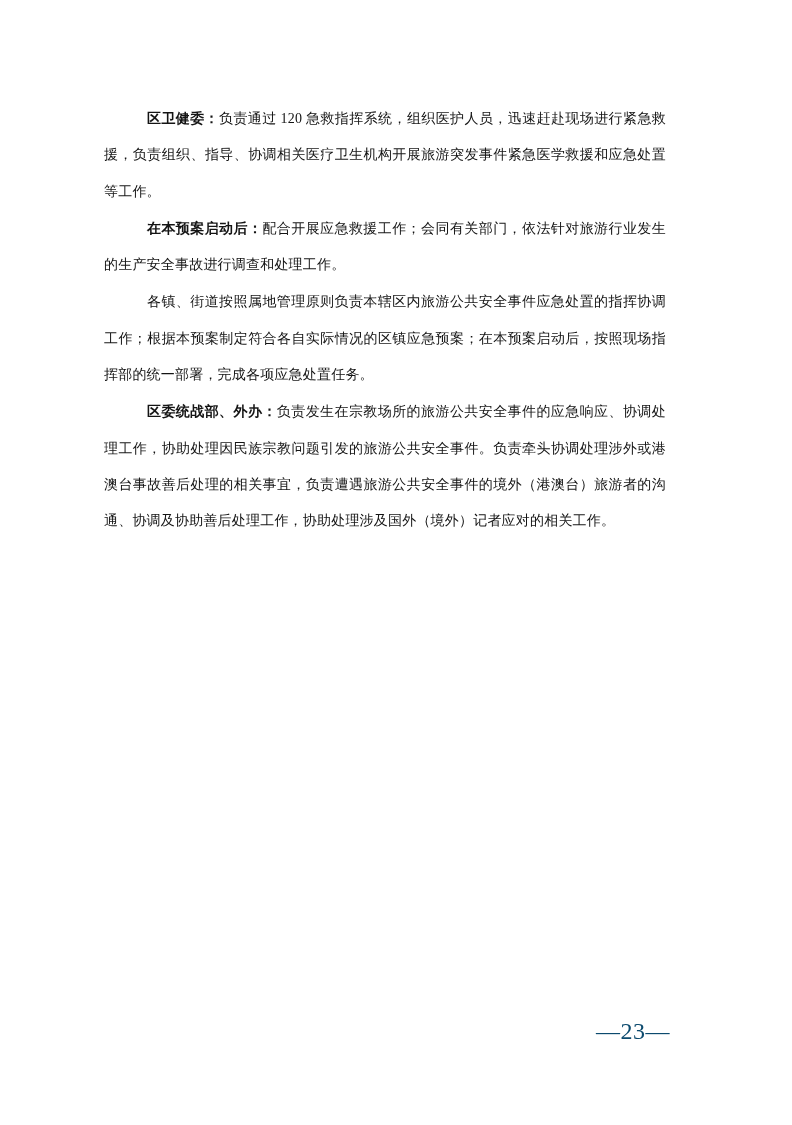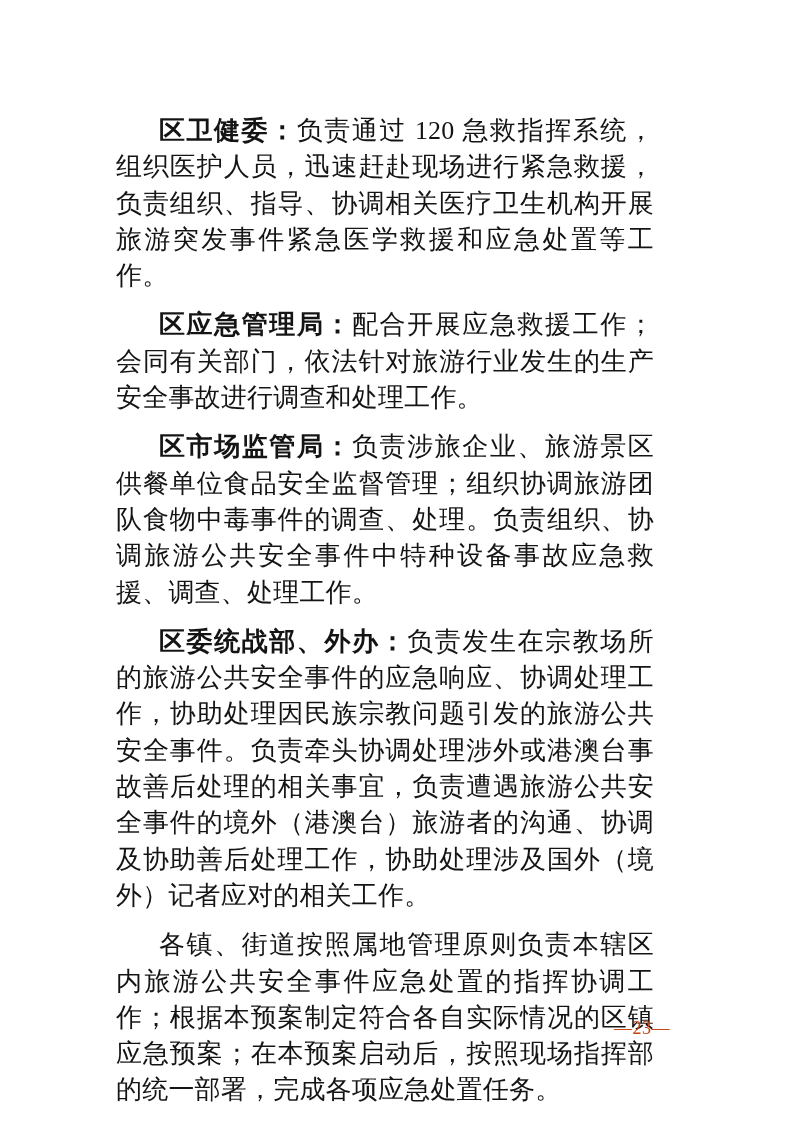--- a/index.html
+++ b/index.html
@@ -16,67 +16,64 @@
     color: #141414;
     font-family: "Liberation Serif", "DejaVu Serif", serif;
   }
   .content {
     position: absolute;
     left: 104px;
     top: 100px;
     width: 562px;
   }
   .doc-para {
-    margin: 12px;
-    font-size: 26px;
+    margin: 0;
+    font-size: 14px;
     line-height: 36.3px;
     text-align: justify;
     text-justify: inter-character;
     text-indent: 43px;
     letter-spacing: 0.2px;
     word-break: break-all;
   }
   .doc-para .lead {
     font-weight: bold;
     font-family: "Liberation Sans", "DejaVu Sans", sans-serif;
   }
   .page-number {
     position: absolute;
     top: 1018px;
     right: 122px;
-    font-size: 18px;
+    font-size: 24px;
     letter-spacing: 0.5px;
-    color: #c2410c;
+    color: #0c4a6e;
     font-family: "Liberation Serif", "DejaVu Serif", serif;
   }
 </style>
 </head>
 <body>
 
 <div class="page">
   <div class="content">
 
     <p class="doc-para">
       <span class="lead">区卫健委：</span><span class="body-text">负责通过 120 急救指挥系统，组织医护人员，迅速赶赴现场进行紧急救援，负责组织、指导、协调相关医疗卫生机构开展旅游突发事件紧急医学救援和应急处置等工作。</span>
     </p>
 
     <p class="doc-para">
-      <span class="lead">区应急管理局：</span><span class="body-text">配合开展应急救援工作；会同有关部门，依法针对旅游行业发生的生产安全事故进行调查和处理工作。</span>
-    </p>
-
-    <p class="doc-para">
-      <span class="lead">区市场监管局：</span><span class="body-text">负责涉旅企业、旅游景区供餐单位食品安全监督管理；组织协调旅游团队食物中毒事件的调查、处理。负责组织、协调旅游公共安全事件中特种设备事故应急救援、调查、处理工作。</span>
+      <span class="lead">在本预案启动后：</span><span class="body-text">配合开展应急救援工作；会同有关部门，依法针对旅游行业发生的生产安全事故进行调查和处理工作。</span>
     </p>
 
 
 
+
     <p class="doc-para">
-      <span class="lead">区委统战部、外办：</span><span class="body-text">负责发生在宗教场所的旅游公共安全事件的应急响应、协调处理工作，协助处理因民族宗教问题引发的旅游公共安全事件。负责牵头协调处理涉外或港澳台事故善后处理的相关事宜，负责遭遇旅游公共安全事件的境外（港澳台）旅游者的沟通、协调及协助善后处理工作，协助处理涉及国外（境外）记者应对的相关工作。</span>
+      <span class="lead"></span><span class="body-text">各镇、街道按照属地管理原则负责本辖区内旅游公共安全事件应急处置的指挥协调工作；根据本预案制定符合各自实际情况的区镇应急预案；在本预案启动后，按照现场指挥部的统一部署，完成各项应急处置任务。</span>
     </p>
 
     <p class="doc-para">
-      <span class="lead"></span><span class="body-text">各镇、街道按照属地管理原则负责本辖区内旅游公共安全事件应急处置的指挥协调工作；根据本预案制定符合各自实际情况的区镇应急预案；在本预案启动后，按照现场指挥部的统一部署，完成各项应急处置任务。</span>
+      <span class="lead">区委统战部、外办：</span><span class="body-text">负责发生在宗教场所的旅游公共安全事件的应急响应、协调处理工作，协助处理因民族宗教问题引发的旅游公共安全事件。负责牵头协调处理涉外或港澳台事故善后处理的相关事宜，负责遭遇旅游公共安全事件的境外（港澳台）旅游者的沟通、协调及协助善后处理工作，协助处理涉及国外（境外）记者应对的相关工作。</span>
     </p>
 
   </div>
 
   <div class="page-number">—23—</div>
 </div>
 
 </body></html>

